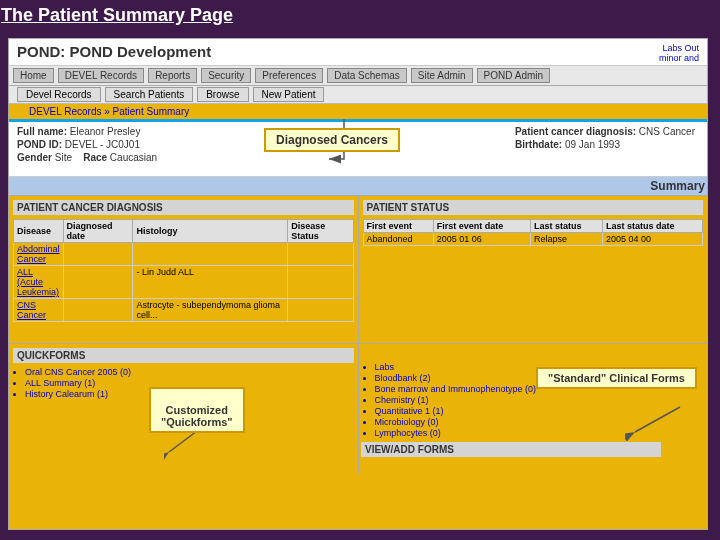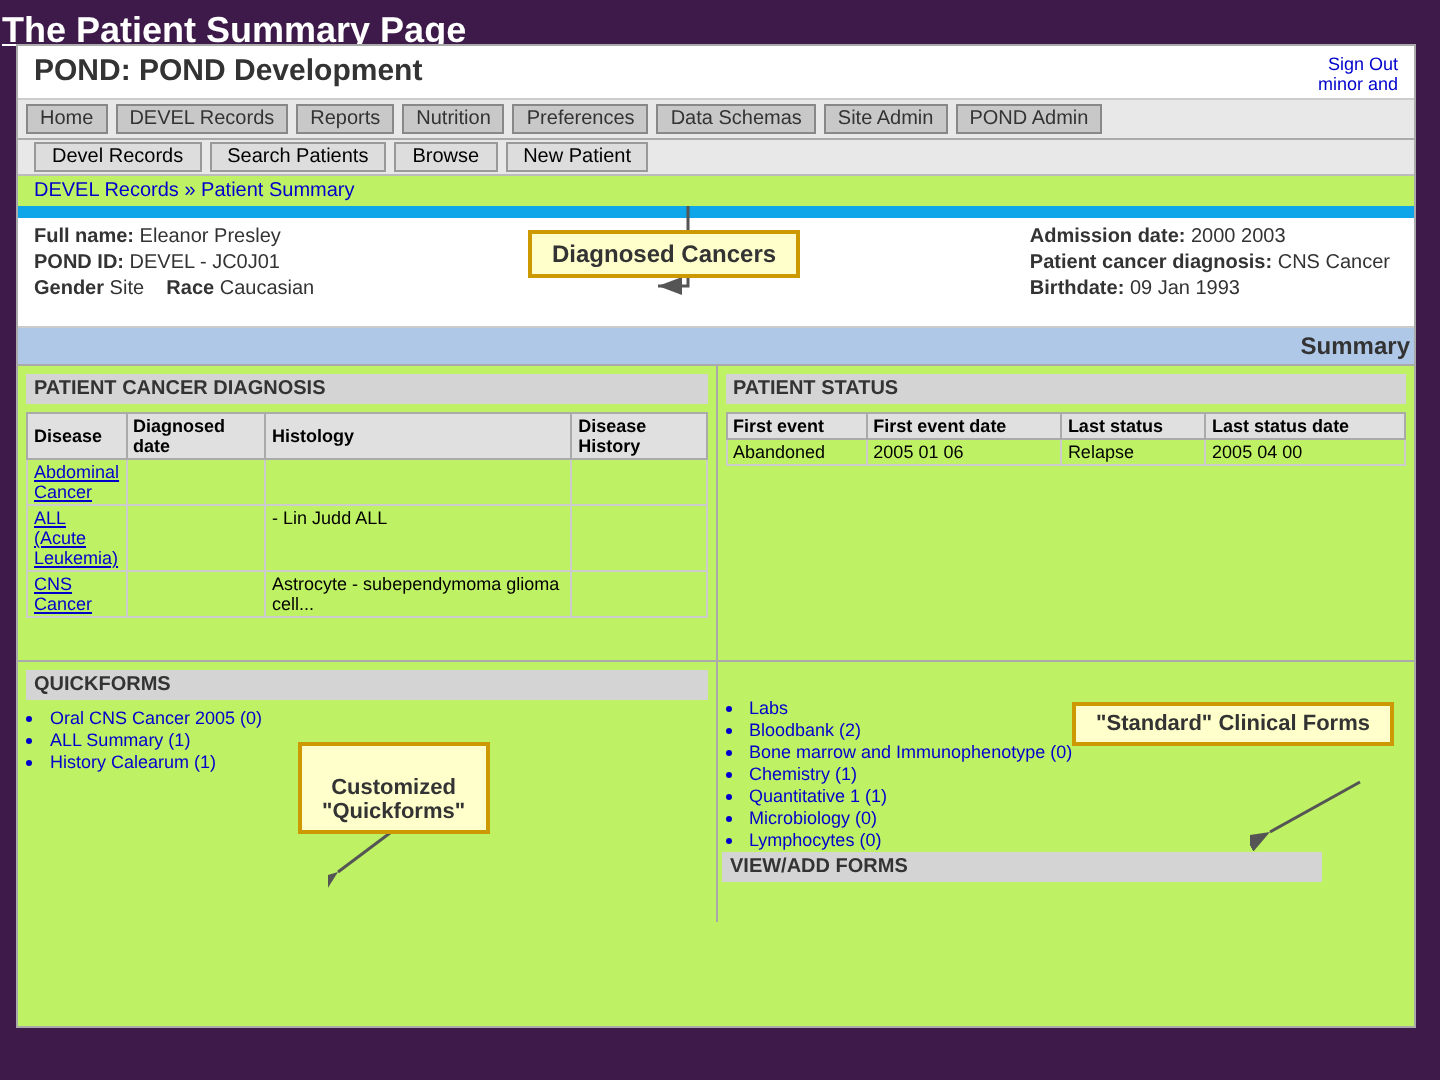--- a/index.html
+++ b/index.html
@@ -18,25 +18,25 @@
       top: 5px;
       left: 1px;
       font-size: 18px;
       font-weight: bold;
       color: white;
       text-decoration: underline;
     }
 
     #main-content {
       position: absolute;
-      top: 22px;
+      top: 38px;
       left: 8px;
       width: 700px;
       height: 492px;
-      background: #bef264;
+      background: #eab308;
       border: 1px solid #aaa;
     }
 
     
     #app-header {
       background: #fff;
       padding: 4px 8px 2px 8px;
       border-bottom: 1px solid #ccc;
     }
 
@@ -293,45 +293,45 @@
 <body>
 
 <div id="page-title">The Patient Summary Page</div>
 
 <div id="main-content">
 
   <div id="app-header">
     <div style="display:flex; justify-content:space-between; align-items:flex-start;">
       <div id="app-title">POND: POND Development</div>
       <div id="sign-out-area" style="position:relative; top:0; right:0; font-size:9px; color:#0000cc; text-align:right;">
-        <span style="cursor:pointer;">Sign Out</span><br>
+        <span style="cursor:pointer;">Labs Out</span><br>
         <span>minor and</span>
       </div>
     </div>
   </div>
 
   <div id="nav-bar">
     <button class="nav-btn">Home</button>
     <button class="nav-btn">DEVEL Records</button>
     <button class="nav-btn">Reports</button>
-    <button class="nav-btn">Nutrition</button>
+    <button class="nav-btn">Security</button>
     <button class="nav-btn">Preferences</button>
     <button class="nav-btn">Data Schemas</button>
     <button class="nav-btn">Site Admin</button>
     <button class="nav-btn">POND Admin</button>
   </div>
 
   <div id="secondary-nav">
     <button class="sec-nav-btn">Devel Records</button>
     <button class="sec-nav-btn">Search Patients</button>
     <button class="sec-nav-btn">Browse</button>
     <button class="sec-nav-btn">New Patient</button>
   </div>
 
-  <div id="breadcrumb" style="padding:2px 8px; font-size:10px; color:#0000cc; border-bottom:6px solid #0ea5e9;">DEVEL Records » Patient Summary</div>
+  <div id="breadcrumb" style="padding:2px 20px; font-size:10px; color:#0000cc; border-bottom:3px solid #0ea5e9;">DEVEL Records » Patient Summary</div>
 
   <div id="patient-info-area" style="display:flex; padding:4px 8px; border-bottom:1px solid #ccc; align-items:flex-start; position:relative; background:#fff; min-height:55px;">
 
     <div id="patient-left" style="flex:1; font-size:10px; color:#333;">
       <div>
         <strong>Full name:</strong>
         <span>Eleanor Presley</span>
       </div>
       <div>
         <strong>POND ID:</strong>
@@ -344,24 +344,20 @@
         <strong>Race</strong>
         <span>Caucasian</span>
       </div>
     </div>
 
     <div id="diagnosed-callout" style="position:absolute; top:6px; left:255px; background:#ffffcc; border:2px solid #cc9900; padding:3px 10px; font-size:12px; font-weight:bold; color:#333; z-index:10;">
       <span>Diagnosed Cancers</span>
     </div>
 
     <div id="patient-right" style="font-size:10px; color:#333; text-align:left; margin-left:auto; padding-right: 4px;">
-      <div>
-        <strong>Admission date:</strong>
-        <span>2000 2003</span>
-      </div>
       <div>
         <strong>Patient cancer diagnosis:</strong>
         <span>CNS Cancer</span>
       </div>
       <div>
         <strong>Birthdate:</strong>
         <span>09 Jan 1993</span>
       </div>
     </div>
   </div>
@@ -380,21 +376,21 @@
   <div id="two-col" style="display:flex; border-bottom:1px solid #aaa; height:148px;">
 
     <div id="left-panel" style="flex:1; border-right:1px solid #aaa; padding:4px; overflow:hidden;">
       <div class="section-header">PATIENT CANCER DIAGNOSIS</div>
       <table class="data-table">
         <thead>
           <tr>
             <th>Disease</th>
             <th>Diagnosed date</th>
             <th>Histology</th>
-            <th>Disease History</th>
+            <th>Disease Status</th>
           </tr>
         </thead>
         <tbody>
           <tr>
             <td class="link-blue" style="font-size:9px;">Abdominal<br>Cancer</td>
             <td></td>
             <td></td>
             <td></td>
           </tr>
           <tr>

